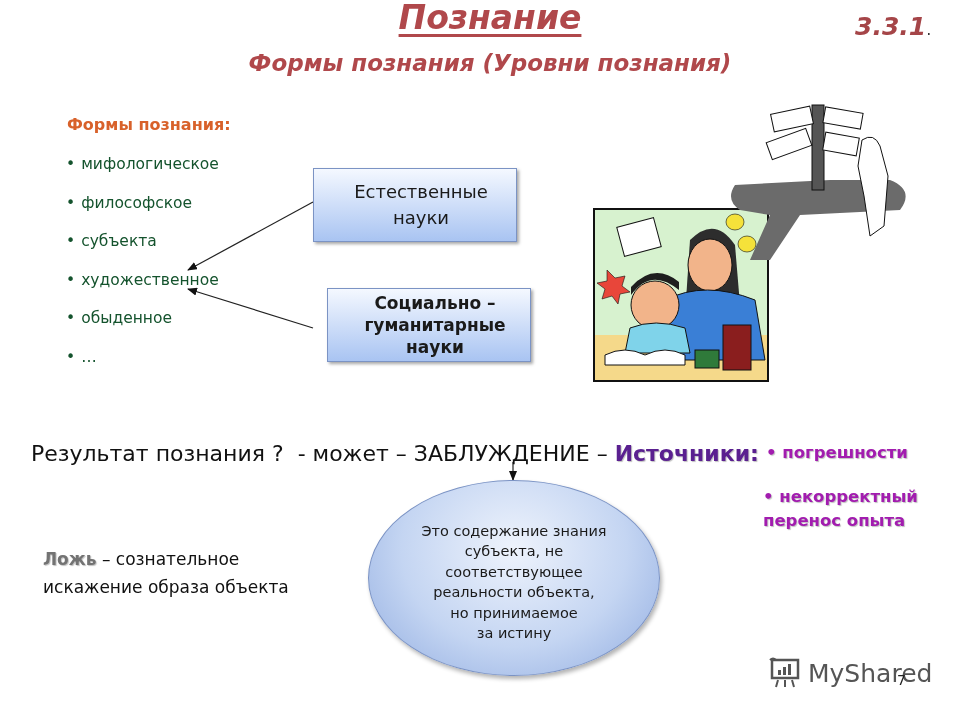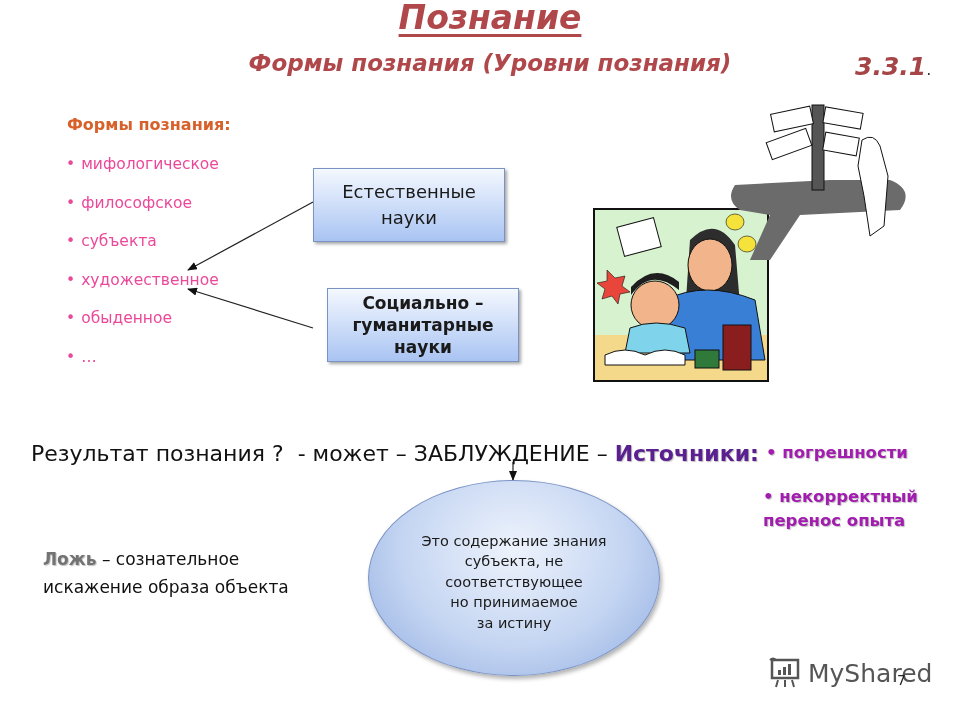--- a/index.html
+++ b/index.html
@@ -1,29 +1,29 @@
 <!DOCTYPE html>
 <html><head>
 <meta charset="utf-8">
 <style>
   html, body { margin:0; padding:0; }
   body { width:960px; height:720px; background:#ffffff; position:relative; overflow:hidden;
          font-family:"DejaVu Sans", "Liberation Sans", sans-serif; color:#111; }
   .abs { position:absolute; }
   .title { left:0; width:980px; top:-2px; text-align:center; font-size:33px; font-weight:bold; font-style:italic;
            color:#b0484b; text-decoration:underline; text-decoration-thickness:3px; text-underline-offset:5px; }
-  .slide-num { left:855px; top:12px; font-size:25px; font-weight:bold; font-style:italic; color:#a54548;margin-top:40px; }
+  .slide-num { left:855px; top:12px; font-size:25px; font-weight:bold; font-style:italic; color:#a54548; }
   .slide-num small { font-size:16px; font-style:normal; font-weight:normal; color:#333; }
   .subtitle { left:0; width:980px; top:50px; text-align:center; font-size:23px; font-weight:bold; font-style:italic; color:#b0484b; }
   .forms-heading { left:67px; top:115px; font-size:16px; font-weight:bold; color:#d8612a; }
   .forms-list { left:66px; top:152px; margin:0; padding:0; list-style:none; }
-  .forms-list li { font-size:15.5px; height:38.5px; line-height:24px; color:#ec4899; }
+  .forms-list li { font-size:15.5px; height:38.5px; line-height:24px; color:#14532d; }
   .forms-list li::before { content:"\2022"; margin-right:6px; }
   .box { background:linear-gradient(#f4f8ff, #a9c4f2); border:1px solid #7b93c4; box-shadow:2px 2px 3px rgba(0,0,0,0.35);
-         text-align:center; display:flex; align-items:center; justify-content:center; color:#1a1a1a; }
+         text-align:center; display:flex; align-items:center; justify-content:center; color:#1a1a1a;padding-left:12px; }
   .box-natural { left:313px; top:168px; width:190px; height:72px; font-size:18px; line-height:26px; }
   .box-social { left:327px; top:288px; width:190px; height:72px; font-size:17px; line-height:22px;font-weight:bold; }
   .result-line { left:31px; top:441px; font-size:22px; color:#111; white-space:pre; }
   .sources { color:#5a2090; font-weight:bold; text-shadow:1px 1px 1px rgba(0,0,0,0.25); }
   .src-item { font-size:16.5px; font-weight:bold; color:#a21caf; text-shadow:1px 1px 1px rgba(0,0,0,0.25); line-height:24px; }
   .src-1 { left:766px; top:441px; }
   .src-2 { left:763px; top:485px; width:190px; }
   .ellipse { left:368px; top:480px; width:290px; height:194px; border-radius:50%;
              background:radial-gradient(ellipse at 50% 35%, #eef3fc 0%, #c4d5f2 55%, #8fabe0 100%);
              border:1px solid #7b93c4; box-shadow:2px 3px 4px rgba(0,0,0,0.3);
@@ -109,20 +109,21 @@
 <div class="abs result-line"><span>Результат познания ?  - может – ЗАБЛУЖДЕНИЕ – </span><span class="sources">Источники:</span></div>
 
 <div class="abs src-item src-1">• погрешности</div>
 <div class="abs src-item src-2">• некорректный перенос опыта</div>
 
 <div class="abs ellipse">
   <div class="ellipse-text">
     <div>Это содержание знания</div>
     <div>субъекта, не</div>
     <div>соответствующее</div>
+    <div>реальности объекта,</div>
     <div>но принимаемое</div>
     <div>за истину</div>
   </div>
 </div>
 
 <div class="abs lie"><span class="lie-word">Ложь</span> <span>– сознательное искажение образа объекта</span></div>
 
 <div class="abs watermark">
   <svg width="34" height="34" viewBox="0 0 34 34" style="position:static">
     <rect x="4" y="4" width="26" height="18" fill="none" stroke="#555" stroke-width="2.5"></rect>

